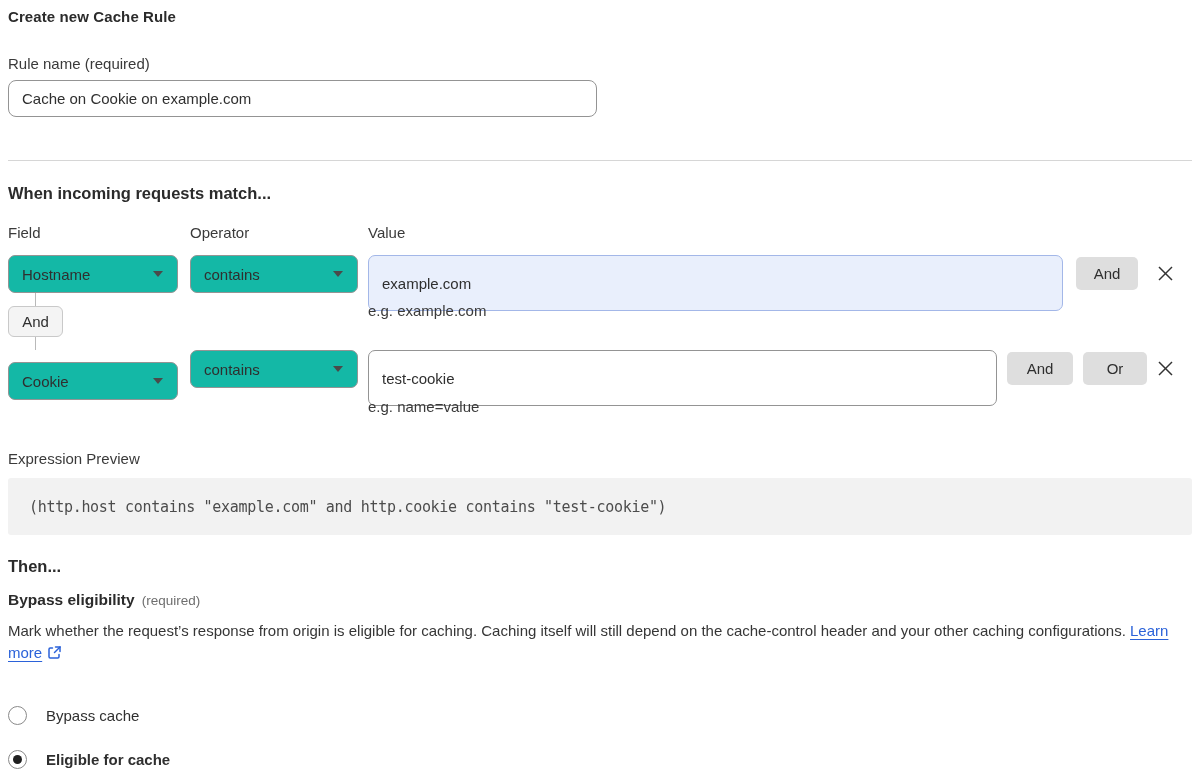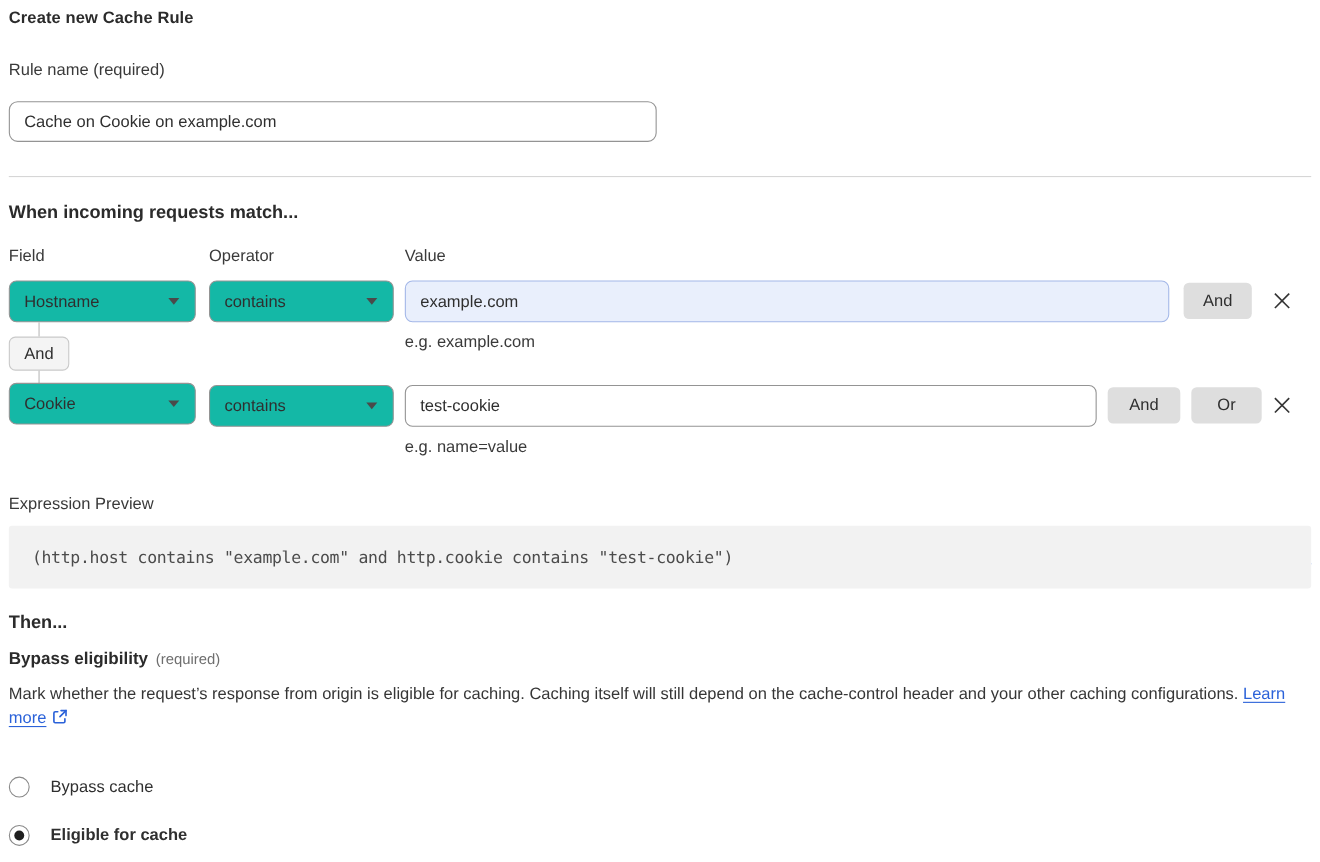--- a/index.html
+++ b/index.html
@@ -49,21 +49,21 @@
   .caret {
     width: 0; height: 0;
     border-left: 5.5px solid transparent;
     border-right: 5.5px solid transparent;
     border-top: 6.5px solid #4a4a4a;
     margin-left: 8px;
   }
   .value-input {
     border: 1px solid #949494;
     border-radius: 7px;
-    height: 38px;
+    height: 56px;
     font-family: "Liberation Sans", sans-serif;
     font-size: 15px;
     color: #2f2f2f;
     padding: 0 13px;
     background: #fff;
     outline: none;
   }
   .value-input.focused {
     background: #e9effc;
     border: 1px solid #a3b7e8;
@@ -142,21 +142,21 @@
   .ext-icon { display: inline-block; vertical-align: -2px; margin-left: 5px; }
 </style>
 </head>
 <body>
 
 <div class="page">
 
   <h1 class="abs page-title" style="left:8px; top:8px;">Create new Cache Rule</h1>
 
   <div class="abs field-label" style="left:8px; top:55px;text-align:right;">Rule name (required)</div>
-  <input class="abs text-input" style="left: 8px; top: 92px; width: 589px; height: 37px;" value="Cache on Cookie on example.com">
+  <input class="abs text-input" style="left: 8px; top: 80px; width: 589px; height: 37px;" value="Cache on Cookie on example.com">
 
   <div class="abs divider" style="left:8px; top:160px; width:1184px;"></div>
 
   <div class="abs section-heading" style="left:8px; top:184px;">When incoming requests match...</div>
 
   <div class="abs field-label" style="left:8px; top:224px;">Field</div>
   <div class="abs field-label" style="left:190px; top:224px;">Operator</div>
   <div class="abs field-label" style="left:368px; top:224px;">Value</div>
 
   <div class="abs select-box" style="left:8px; top:255px; width:170px;">
@@ -174,21 +174,21 @@
       <line x1="2" y1="2" x2="15" y2="15" stroke="#333" stroke-width="1.5"></line>
       <line x1="15" y1="2" x2="2" y2="15" stroke="#333" stroke-width="1.5"></line>
     </svg>
   </button>
   <div class="abs help-text" style="left:368px; top:302px;">e.g. example.com</div>
 
   <div class="abs conn-line" style="left:35px; top:293px; height:13px;"></div>
   <div class="abs conn-btn" style="left:8px; top:306px;">And</div>
   <div class="abs conn-line" style="left:35px; top:337px; height:13px;"></div>
 
-  <div class="abs select-box" style="left:8px; top:348px; width:170px;">
+  <div class="abs select-box" style="left:8px; top:362px; width:170px;">
     <span>Cookie</span>
     <span class="caret"></span>
   </div>
   <div class="abs select-box" style="left:190px; top:350px; width:168px;">
     <span>contains</span>
     <span class="caret"></span>
   </div>
   <input class="abs value-input" style="left: 368px; top: 350px; width: 629px;" value="test-cookie">
   <button class="abs gray-btn" style="left:1007px; top:352px; width:66px;">And</button>
   <button class="abs gray-btn" style="left:1083px; top:352px; width:64px;">Or</button>

